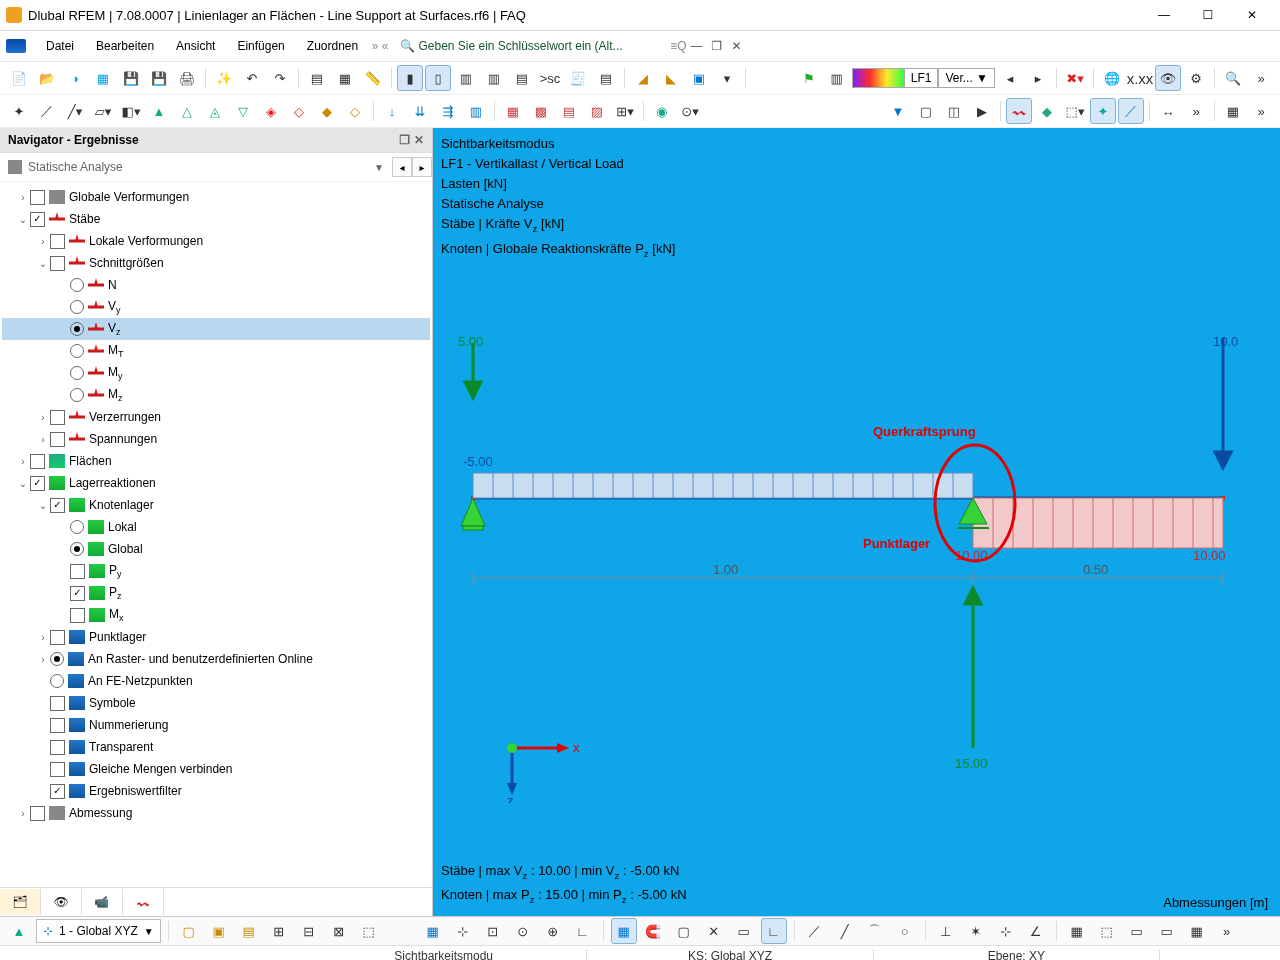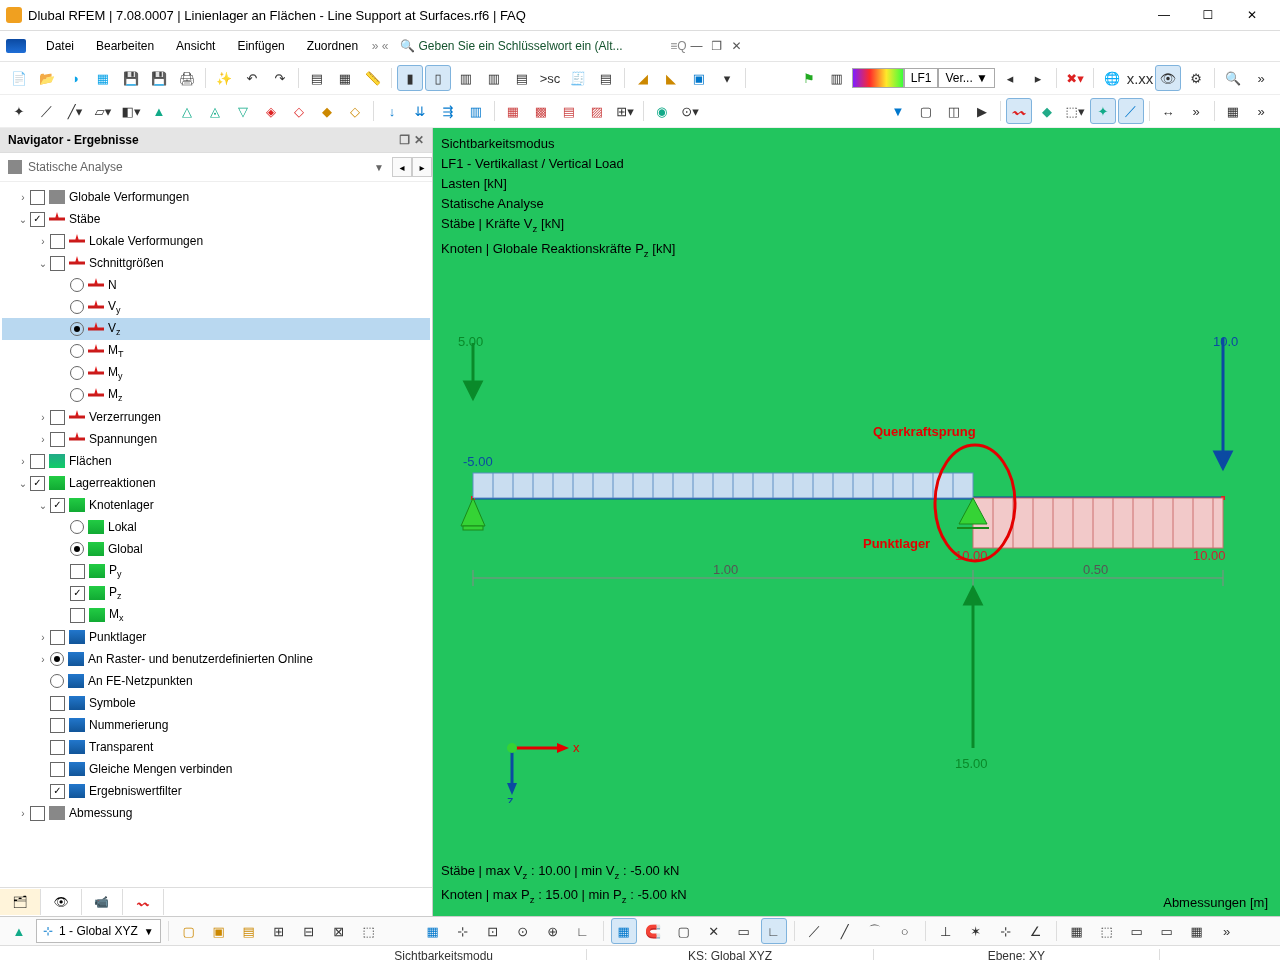--- a/index.html
+++ b/index.html
@@ -41,21 +41,21 @@
 .ic.beam{background:linear-gradient(#e22,#a11);clip-path:polygon(0 40%,40% 40%,50% 0,60% 40%,100% 40%,100% 60%,0 60%)}
 .ic.surf{background:linear-gradient(#2a8,#1c6)}
 .ic.sup{background:linear-gradient(#2c4,#1a3)}
 .ic.res{background:linear-gradient(#27c,#159)}
 .ic.gen{background:#888}
 .trow.sel{background:#b9d8f0}
 .ind1{padding-left:14px}.ind2{padding-left:34px}.ind3{padding-left:54px}
 .navtabs{height:28px;border-top:1px solid #ddd;display:flex;align-items:center}
 .navtabs .nt{width:40px;height:26px;display:flex;align-items:center;justify-content:center;border-right:1px solid #ddd}
 .navtabs .nt.act{background:#fff4da}
-.view{flex:1;position:relative;background:#22c55e;overflow:hidden}
+.view{flex:1;position:relative;background:#0ea5e9;overflow:hidden}
 .vinfo{position:absolute;left:8px;top:6px;line-height:20px;font-size:13px}
 .vfoot{position:absolute;left:8px;bottom:6px;line-height:20px;font-size:13px}
 .dimlbl{position:absolute;right:12px;bottom:6px;font-size:13px}
 .axis{position:absolute;left:64px;bottom:110px}
 .statusbar{height:28px;border-top:1px solid #ccc;display:flex;align-items:center;padding:0 6px;gap:4px;background:#fafafa}
 .statusbar .sbsel{border:1px solid #bbb;background:#fff;padding:1px 6px;display:flex;align-items:center;gap:6px;height:20px}
 .infobar{height:20px;border-top:1px solid #ddd;display:flex;align-items:center;font-size:12px;color:#333}
 .infobar .cell{flex:1;text-align:center;border-right:1px solid #ddd}
 svg text{font-family:"Segoe UI",Arial;font-size:13px}
 sub{font-size:0.75em}

